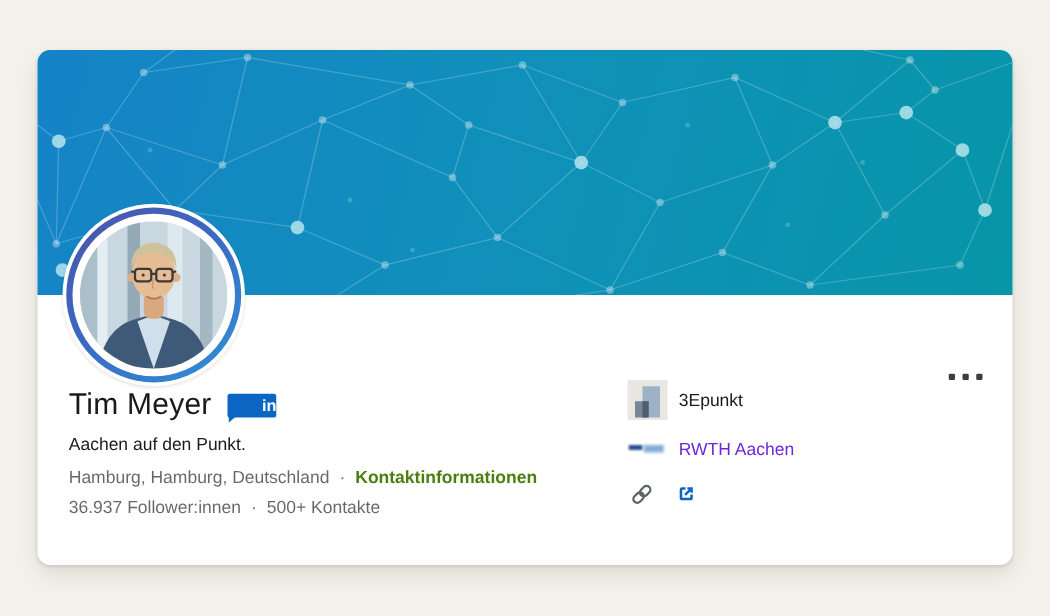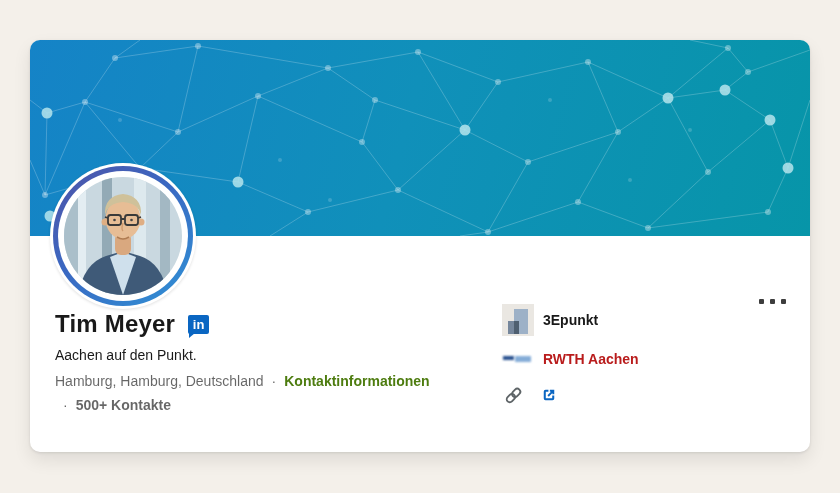--- a/index.html
+++ b/index.html
@@ -62,53 +62,53 @@
     background: none; border: none;
     display: flex; align-items: center; justify-content: center;
     gap: 6px; cursor: pointer; border-radius: 4px;
   }
   .more-btn .sq { width: 5px; height: 5px; background: #3d3d3d; border-radius: 1px; }
 
   
   .left-info { position: absolute; left: 25px; top: 270px; width: 450px; }
   .name-row { display: flex; align-items: center; gap: 13px; margin-bottom: 8px; }
   .name {
-    font-size: 24px; font-weight: 700; color: rgba(0,0,0,.9);
+    font-size: 24px; font-weight: 400; color: rgba(0,0,0,.9);
     letter-spacing: .2px; line-height: 1.2;
   }
   .li-badge {
     position: relative;
-    width: 21px; height: 19px;
+    width: 39px; height: 19px;
     background: #0a66c2; border-radius: 2px;
     color: #fff; font-size: 13px; font-weight: 700;
-    display: flex; align-items: center; justify-content: center;
+    display: flex; align-items: center; justify-content: flex-end;
     line-height: 1;
   }
   .li-badge::after {
     content: "";
     position: absolute; left: 1px; bottom: -4px;
     width: 0; height: 0;
     border-top: 5px solid #0a66c2;
     border-right: 6px solid transparent;
   }
   .tagline { font-size: 14px; color: rgba(0,0,0,.9); margin-bottom: 10px; }
   .loc-row { font-size: 14px; color: rgba(0,0,0,.6); margin-bottom: 8px; display: flex; align-items: flex-start; }
   .dot-sep { margin: 0 8px; color: rgba(0,0,0,.6); }
   .blue-link { color: #4d7c0f; font-weight: 700; text-decoration: none; cursor: pointer; }
   .follow-row { font-size: 14px; color: rgba(0,0,0,.6); display: flex; align-items: center; }
-  .contacts-link { cursor: pointer; font-weight: bold; }
+  .contacts-link { cursor: pointer; }
 
   
   .right-info { position: absolute; left: 472px; top: 264px; width: 290px; }
   .aff-row { display: flex; align-items: center; cursor: pointer; }
   .aff-row.row-company { margin-bottom: 15px; }
   .aff-row.row-education { margin-bottom: 17px; }
-  .aff-label { font-size: 14px; font-weight: 700; }
+  .aff-label { font-size: 14px; font-weight: 400; }
   .aff-label.dark { color: rgba(0,0,0,.9); }
-  .aff-label.blue { color: #b91c1c; }
+  .aff-label.blue { color: #6d28d9; }
 
   .logo-3e {
     position: relative; width: 32px; height: 32px; margin-right: 9px;
     background: #eae7e2; flex: none;
   }
   .logo-3e .bk1 { position: absolute; left: 12px; top: 5px; width: 14px; height: 25px; background: #9db1c7; }
   .logo-3e .bk2 { position: absolute; left: 6px; top: 17px; width: 10px; height: 13px; background: #76879c; }
   .logo-3e .bk3 { position: absolute; left: 12px; top: 17px; width: 5px; height: 13px; background: #4e5f70; }
 
   .logo-rwth { position: relative; width: 32px; height: 14px; margin-right: 9px; flex: none; }
@@ -240,20 +240,21 @@
         <span>in</span>
       </span>
     </div>
     <div class="tagline">Aachen auf den Punkt.</div>
     <div class="loc-row">
       <span>Hamburg, Hamburg, Deutschland</span>
       <span class="dot-sep">·</span>
       <a class="blue-link">Kontaktinformationen</a>
     </div>
     <div class="follow-row">
+      <span>36.937 Follower:innen</span>
       <span class="dot-sep">·</span>
       <span class="contacts-link">500+ Kontakte</span>
     </div>
   </div>
 
   <div class="right-info">
     <div class="aff-row row-company">
       <span class="logo-3e">
         <span class="bk1"></span>
         <span class="bk2"></span>

